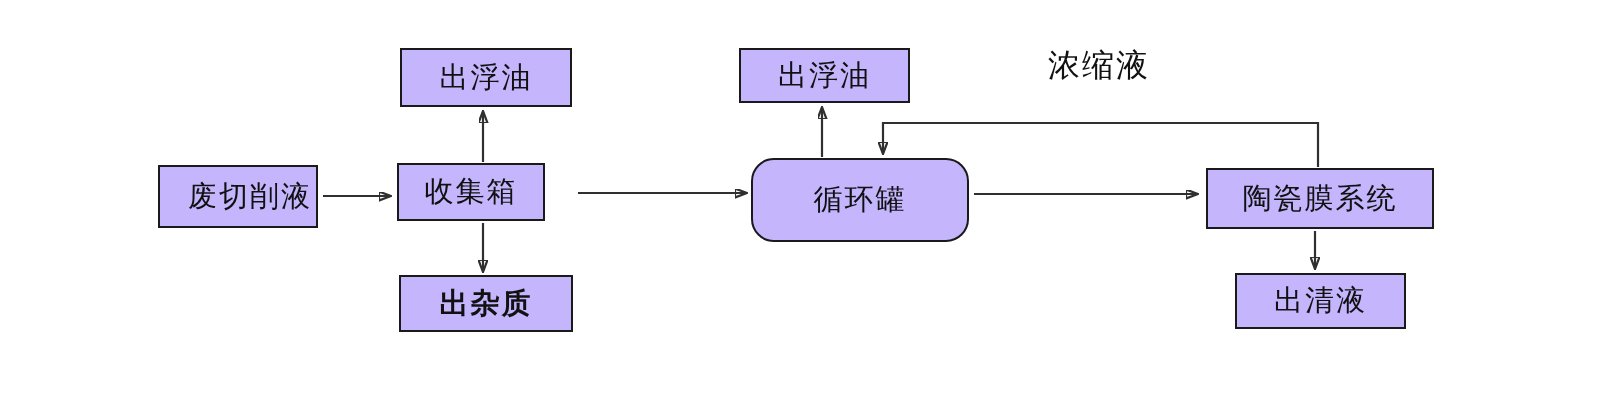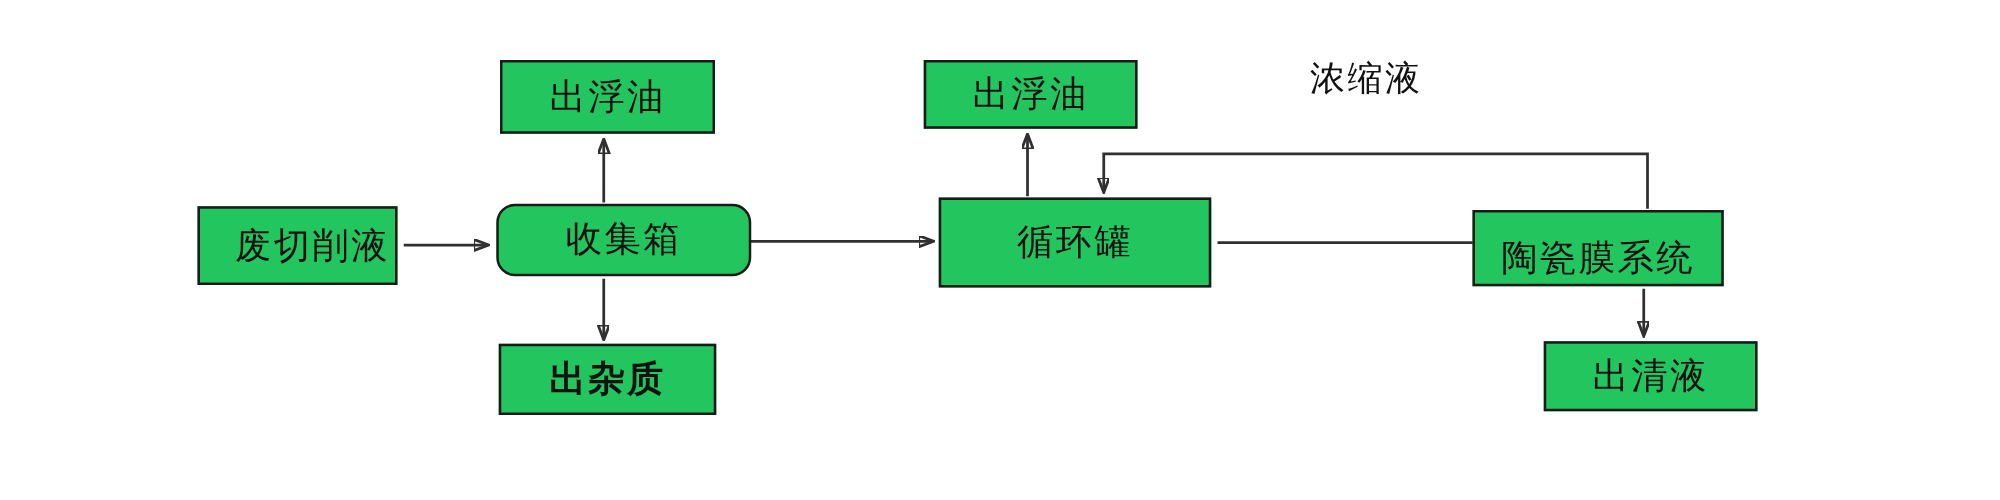--- a/index.html
+++ b/index.html
@@ -12,32 +12,32 @@
     width: 1600px;
     height: 400px;
     background: #ffffff;
     font-family: "Liberation Sans", "DejaVu Sans", sans-serif;
     overflow: hidden;
   }
   .node {
     position: absolute;
     box-sizing: border-box;
     border: 2.5px solid #1a1a1a;
-    background: #22c55e;
+    background: #c4b5fd;
     display: flex;
     align-items: center;
     justify-content: center;
     font-size: 29px;
     letter-spacing: 2px;
     color: #111111;
     z-index: 2;
   }
   .edge-label {
     position: absolute;
-    font-size: 28px;
+    font-size: 32px;
     letter-spacing: 2px;
     color: #111111;
     z-index: 2;
   }
   #edges {
     position: absolute;
     left: 0;
     top: 0;
     z-index: 1;
   }
@@ -65,41 +65,41 @@
     <line x1="822" y1="157" x2="822" y2="108" marker-end="url(#arw)"></line>
     <line x1="974" y1="194" x2="1197" y2="194" marker-end="url(#arw)"></line>
     <line x1="1315" y1="231" x2="1315" y2="268" marker-end="url(#arw)"></line>
     <path d="M 1318 167 L 1318 123 L 883 123 L 883 153" marker-end="url(#arw)"></path>
   </svg>
 
   <div class="node" style="left:158px; top:165px; width:160px; height:63px;padding-left:24px;">
     <span>废切削液</span>
   </div>
 
-  <div class="node" style="left:397px; top:163px; width:204px; height:58px;border-radius:15px;">
+  <div class="node" style="left:397px; top:163px; width:148px; height:58px;">
     <span>收集箱</span>
   </div>
 
   <div class="node" style="left:400px; top:48px; width:172px; height:59px;">
     <span>出浮油</span>
   </div>
 
   <div class="node" style="left:399px; top:275px; width:174px; height:57px;font-weight:bold;">
     <span>出杂质</span>
   </div>
 
   <div class="node" style="left:739px; top:48px; width:171px; height:55px;">
     <span>出浮油</span>
   </div>
 
-  <div class="node" style="left:751px; top:158px; width:218px; height:72px;">
+  <div class="node" style="left:751px; top:158px; width:218px; height:84px;border-radius:23px;">
     <span>循环罐</span>
   </div>
 
-  <div class="node" style="left:1178px; top:168px; width:201px; height:61px;align-items:flex-end;">
+  <div class="node" style="left:1206px; top:168px; width:228px; height:61px;">
     <span>陶瓷膜系统</span>
   </div>
 
   <div class="node" style="left:1235px; top:273px; width:171px; height:56px;font-family:Liberation Serif, serif;">
     <span>出清液</span>
   </div>
 
   <div class="edge-label" style="left:1048px; top:44px;">浓缩液</div>
 
 </div>

